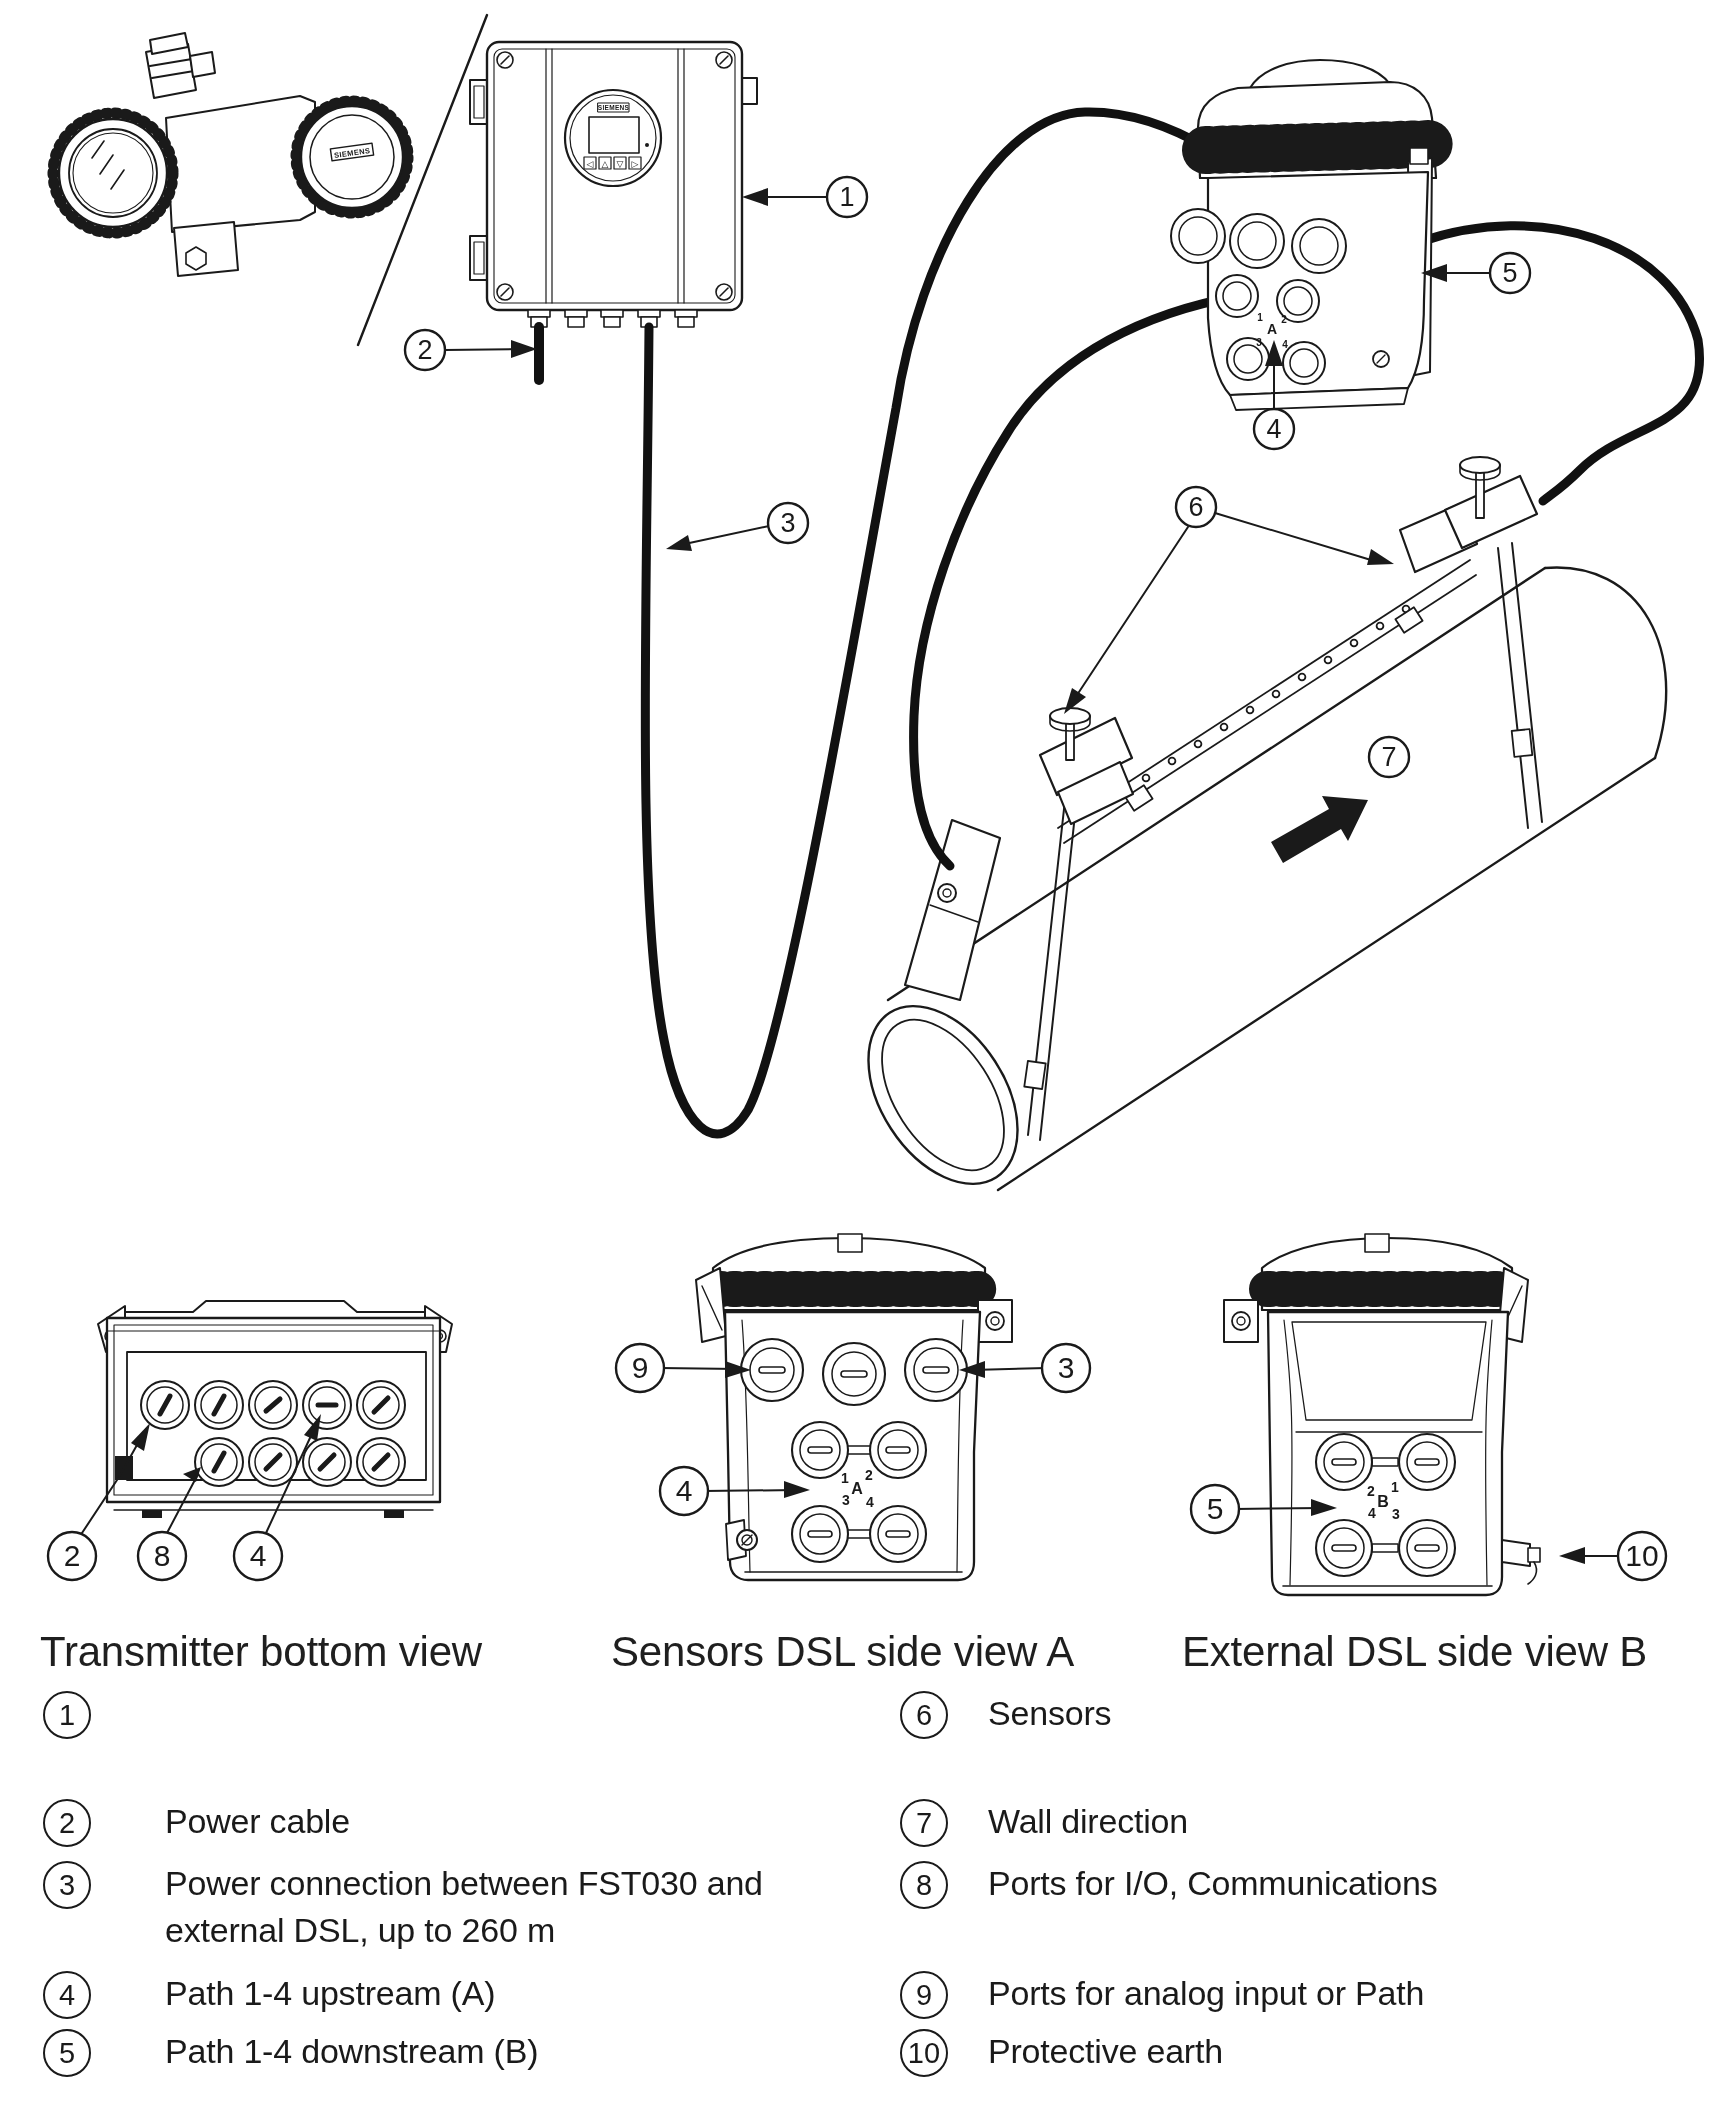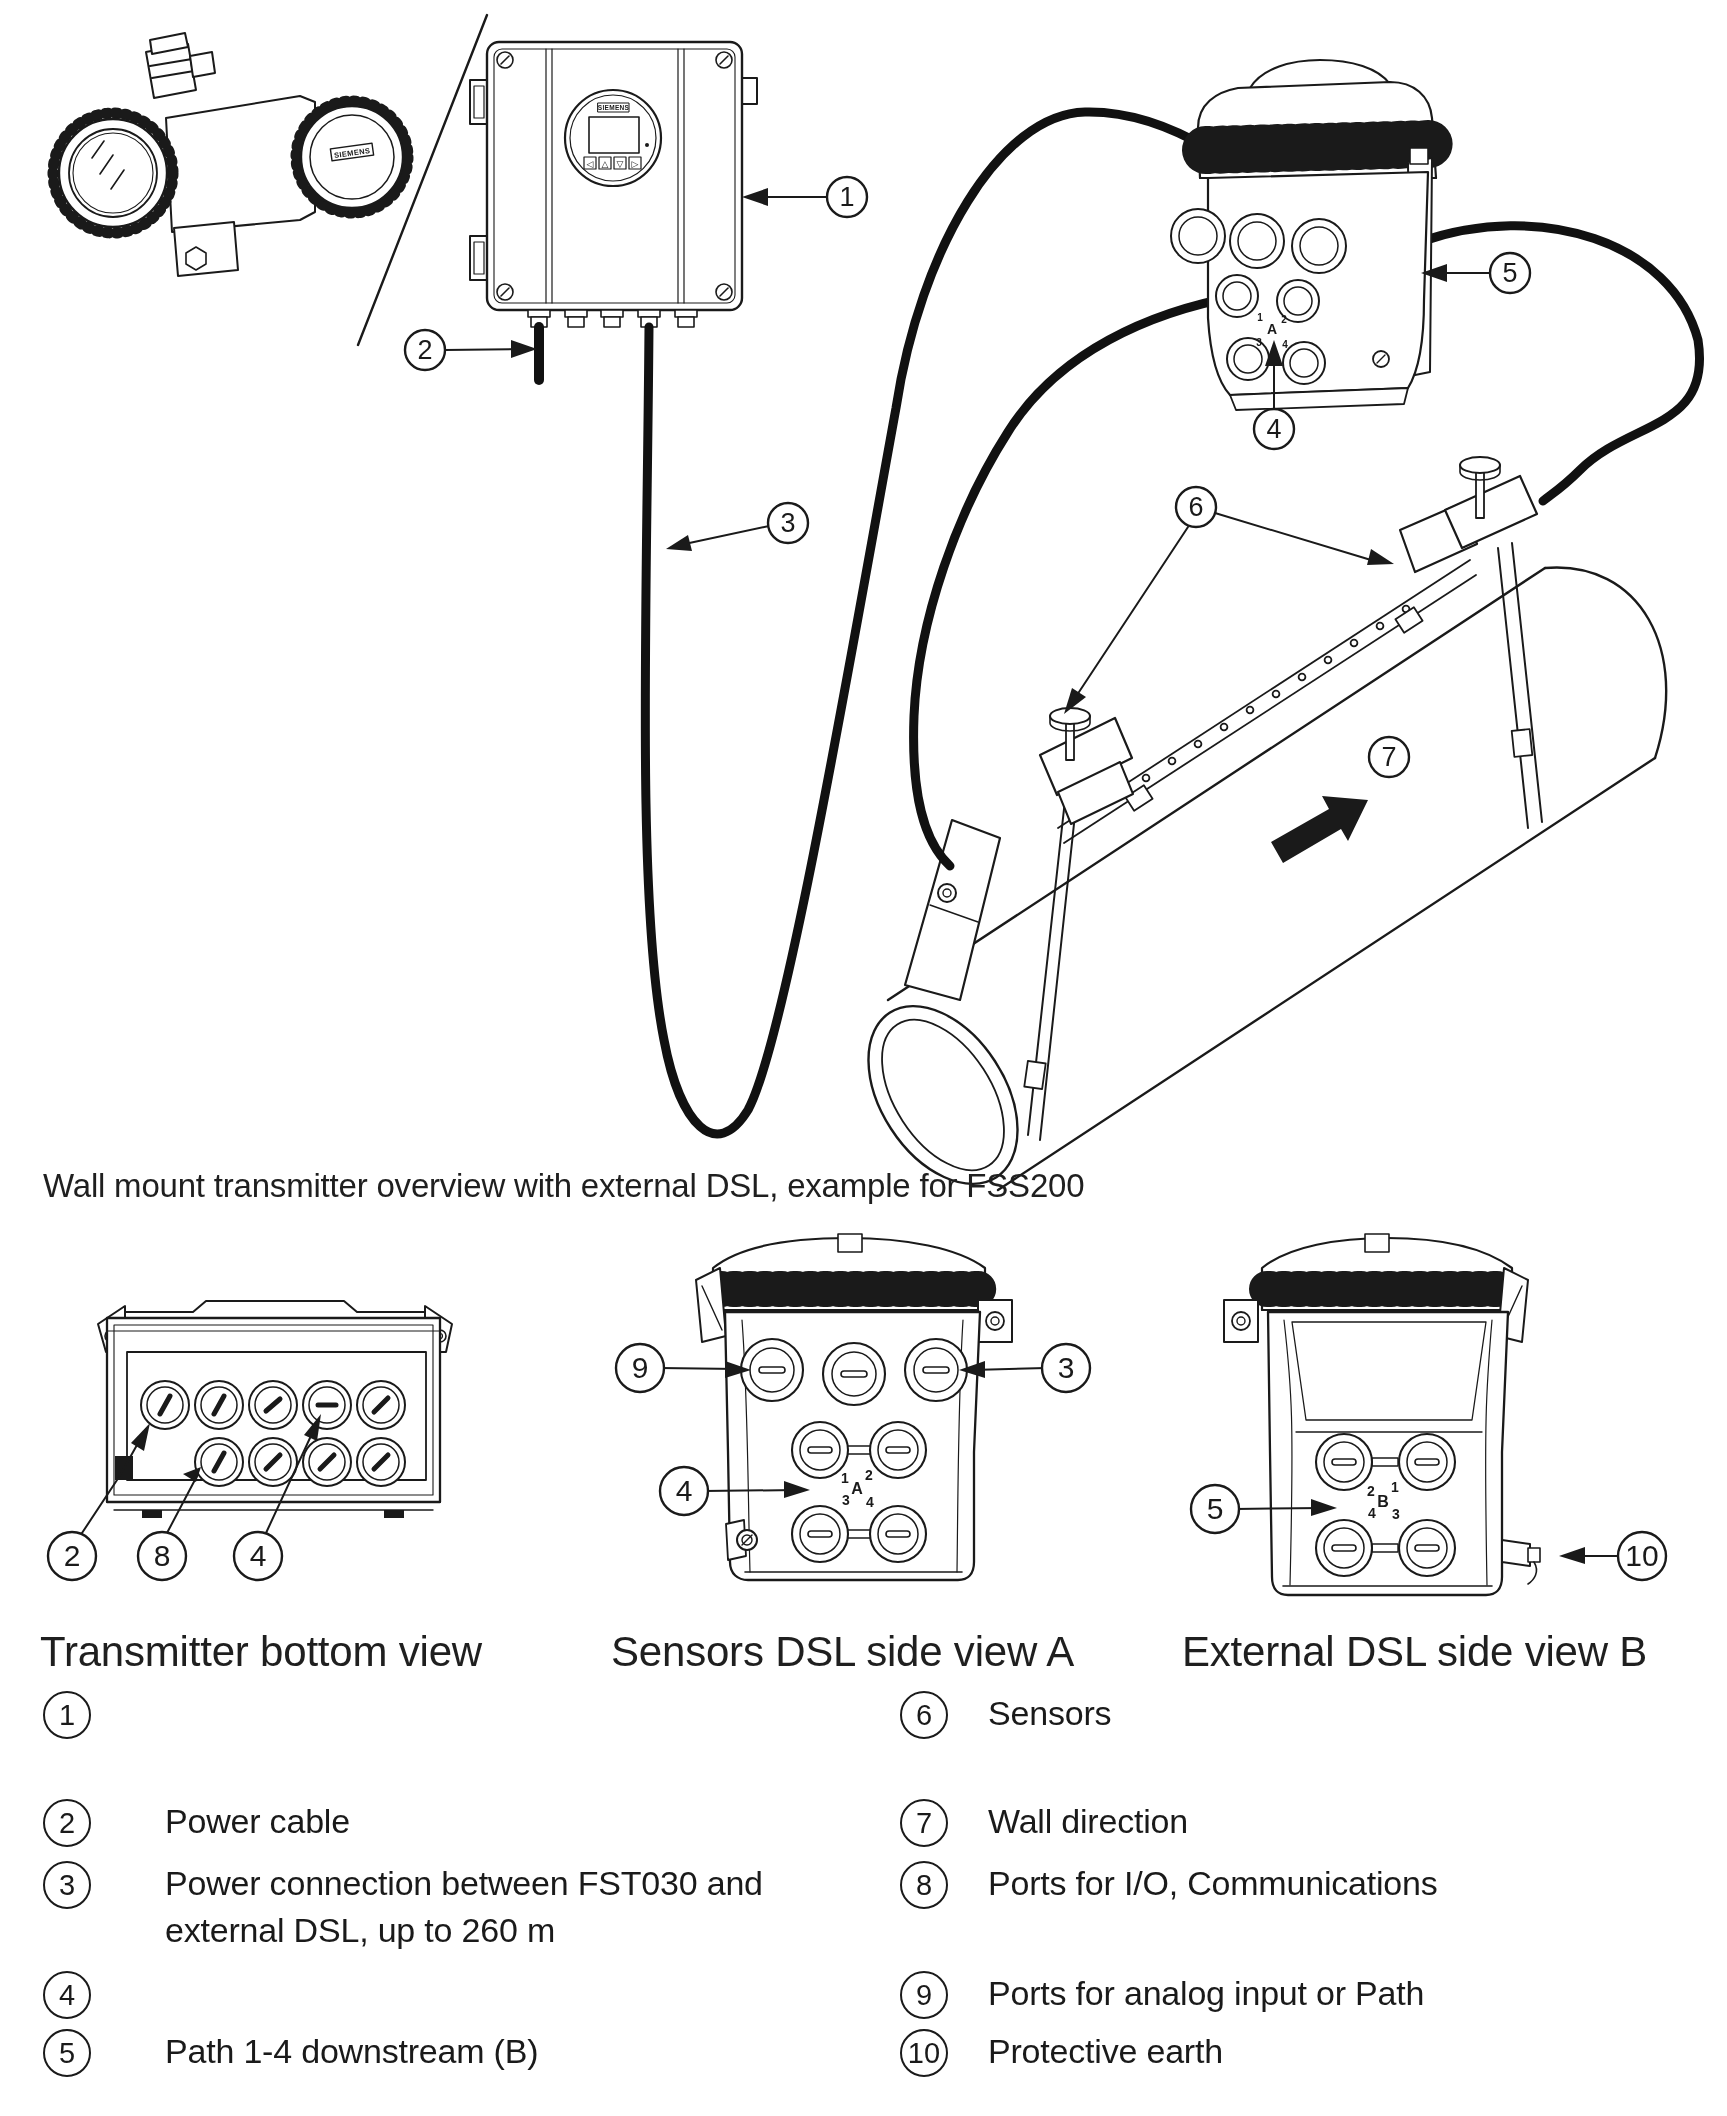--- a/index.html
+++ b/index.html
@@ -449,21 +449,20 @@
         <text x="1215" y="1519" text-anchor="middle" fill="#1a1a1a" stroke="none">5</text>
         <line x1="1619" y1="1556" x2="1572" y2="1556"></line>
             <polygon points="1559,1556 1585,1547 1585,1564" fill="#1a1a1a" stroke="none"></polygon>
         <circle cx="1642" cy="1556" r="24" fill="#fff" stroke-width="2.4"></circle>
         <text x="1642" y="1566" text-anchor="middle" fill="#1a1a1a" stroke="none">10</text>
       </g>
     </g>
   </g>
 </svg>
 
-<div class="txt caption">Wall mount transmitter overview with external DSL, example for FSS200</div>
 
 <div class="txt viewlabel" style="left:40px;">Transmitter bottom view</div>
 <div class="txt viewlabel" style="left:611px;">Sensors DSL side view A</div>
 <div class="txt viewlabel" style="left:1182px;">External DSL side view B</div>
 
 <div class="legend-row" style="left:43px;top:1690px;">
   <div class="legend-num">1</div>
 </div>
 <div class="legend-row" style="left:43px;top:1798px;">
   <div class="legend-num">2</div>
@@ -473,20 +472,23 @@
 </div>
 <div class="legend-row" style="left:43px;top:1860px;">
   <div class="legend-num">3</div>
   <div class="legend-text lt-left">
     <span>Power connection between FST030 and</span>
     <span>external DSL, up to 260 m</span>
   </div>
 </div>
 <div class="legend-row" style="left:43px;top:1970px;">
   <div class="legend-num">4</div>
+  <div class="legend-text lt-left">
+        <span>Path 1-4 upstream (A)</span>
+      </div>
 </div>
 <div class="legend-row" style="left:43px;top:2028px;">
   <div class="legend-num">5</div>
   <div class="legend-text lt-left">
         <span>Path 1-4 downstream (B)</span>
       </div>
 </div>
 
 <div class="legend-row" style="left:900px;top:1690px;">
   <div class="legend-num">6</div>

